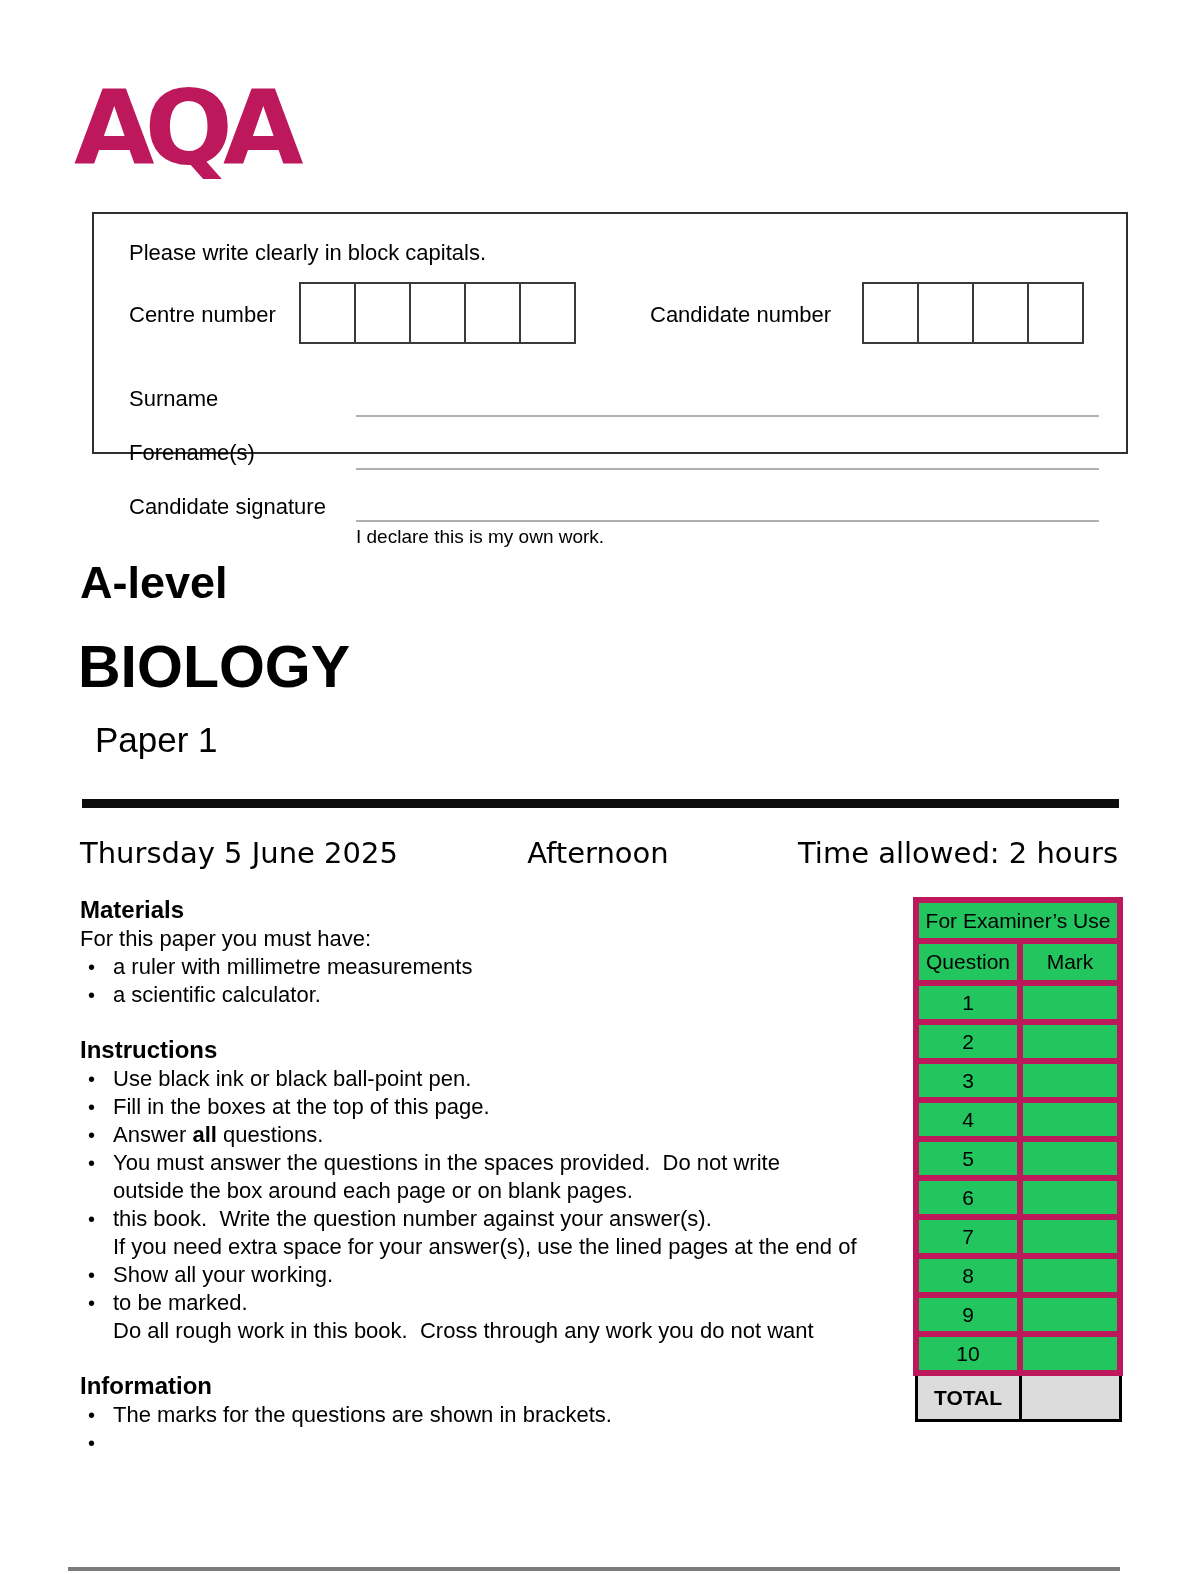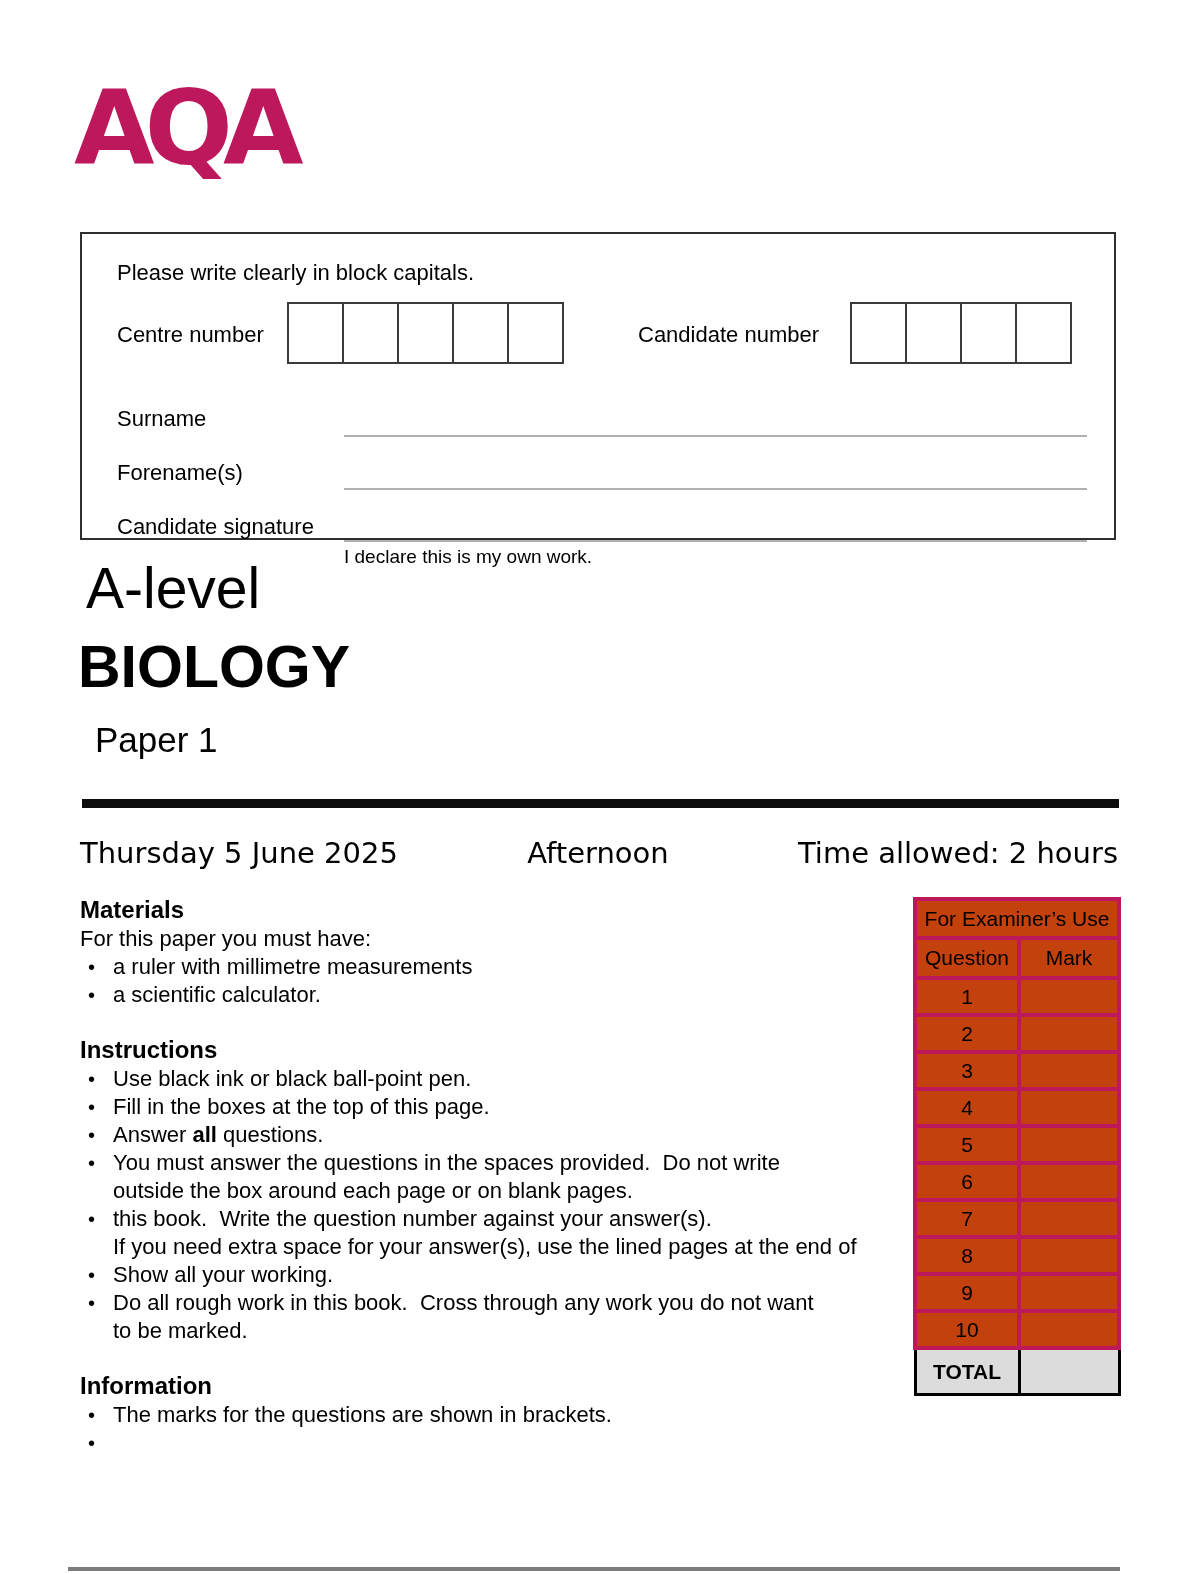--- a/index.html
+++ b/index.html
@@ -9,22 +9,22 @@
     font-family:"Liberation Sans",sans-serif;color:#000;
   }
   
   .logo{
     position:absolute;left:74px;top:76px;
     font-family:"DejaVu Sans",sans-serif;font-weight:bold;
     font-size:104px;letter-spacing:-10px;line-height:1;color:#be185d;
   }
   
   .cand-box{
-    position:absolute;left:80px;top:212px;width:1036px;height:308px;
-    border:2px solid #2f2f2f;background:#fff;box-sizing:border-box;margin-top:20px;
+    position:absolute;left:92px;top:212px;width:1036px;height:242px;
+    border:2px solid #2f2f2f;background:#fff;box-sizing:border-box;
   }
   .cand-box .note{position:absolute;left:35px;top:26px;font-size:22px;}
   .cand-box .lbl{font-size:22px;}
   .lbl-centre{position:absolute;left:35px;top:88px;}
   .lbl-candnum{position:absolute;left:556px;top:88px;}
   .cellrow{position:absolute;top:68px;display:flex;}
   .cellrow.centre{left:205px;}
   .cellrow.candnum{left:768px;}
   .cell{
     width:57px;height:62px;background:#fff;border:2px solid #3a3a3a;
@@ -33,21 +33,21 @@
   .cell:first-child{margin-left:0;}
   .lbl-surname{position:absolute;left:35px;top:172px;}
   .lbl-forename{position:absolute;left:35px;top:226px;}
   .lbl-signature{position:absolute;left:35px;top:280px;}
   .uline{position:absolute;height:2px;background:#b0b0b0;left:262px;width:743px;}
   .ul-surname{top:201px;}
   .ul-forename{top:254px;}
   .ul-signature{top:306px;}
   .declare{position:absolute;left:262px;top:312px;font-size:19px;}
   
-  .t-level{position:absolute;left:86px;top:560px;font-size:57px;font-weight:normal;line-height:1;}
+  .t-level{position:absolute;left:80px;top:560px;font-size:45px;font-weight:bold;line-height:1;}
   .t-subject{position:absolute;left:78px;top:638px;font-size:59px;font-weight:bold;line-height:1;letter-spacing:0px;}
   .t-paper{position:absolute;left:78px;top:722px;font-size:35px;line-height:1;font-weight:normal;margin-left:17px;}
   
   .rule{position:absolute;left:82px;top:799px;width:1037px;height:9px;background:#0d0d0d;}
   .session{
     position:absolute;left:80px;top:836px;width:1038px;
     display:flex;justify-content:space-between;
     font-family:"DejaVu Sans",sans-serif;font-size:29px;line-height:1.2;
   }
   
@@ -58,21 +58,21 @@
   ul.blist li{display:flex;font-size:22px;line-height:28px;}
   ul.blist .dot{width:33px;flex:0 0 33px;padding-left:8px;box-sizing:border-box;font-size:20px;}
   ul.blist .btext{white-space:pre-wrap;}
   ul.blist .bline{display:block;white-space:pre-wrap;}
   .gap1{height:26px;}
   .b{font-weight:bold;}
   
   .extable-wrap{position:absolute;left:913px;top:897px;}
   table.extable{border-collapse:collapse;table-layout:fixed;width:204px;
     font-size:21px;}
-  table.extable td{border:4px solid #be185d;text-align:center;padding:0;background:#c2410c;}
+  table.extable td{border:6px solid #be185d;text-align:center;padding:0;background:#22c55e;}
   table.extable{border:2px solid #4d4d4d;}
   td.gray{background:#dcdcdc;}
   tr.tt td{height:35px;}
   tr.thead td{height:36px;}
   tr.qrow td{height:33px;}
   tr.total td{height:43px;border:3px solid #000;font-weight:bold;background:#dcdcdc;}
   col.c-q{width:104px;}
   col.c-m{width:100px;}
   
   .bottomline{position:absolute;left:68px;top:1567px;width:1052px;height:4px;background:#7c7c7c;}
@@ -165,21 +165,21 @@
       <li>
         <span class="dot">•</span>
         <span class="btext"><span class="bline">this book.  Write the question number against your answer(s).</span><span class="bline">If you need extra space for your answer(s), use the lined pages at the end of</span></span>
       </li>
       <li>
         <span class="dot">•</span>
         <span class="btext">Show all your working.</span>
       </li>
       <li>
         <span class="dot">•</span>
-        <span class="btext"><span class="bline">Do all rough work in this book.  Cross through any work you do not want</span><span class="bline">to be marked.</span></span>
+        <span class="btext"><span class="bline">to be marked.</span><span class="bline">Do all rough work in this book.  Cross through any work you do not want</span></span>
       </li>
     </ul>
 
     <div class="gap1"></div>
 
     <h3 class="sec-h">Information</h3>
     <ul class="blist">
       <li>
         <span class="dot">•</span>
         <span class="btext">The marks for the questions are shown in brackets.</span>

